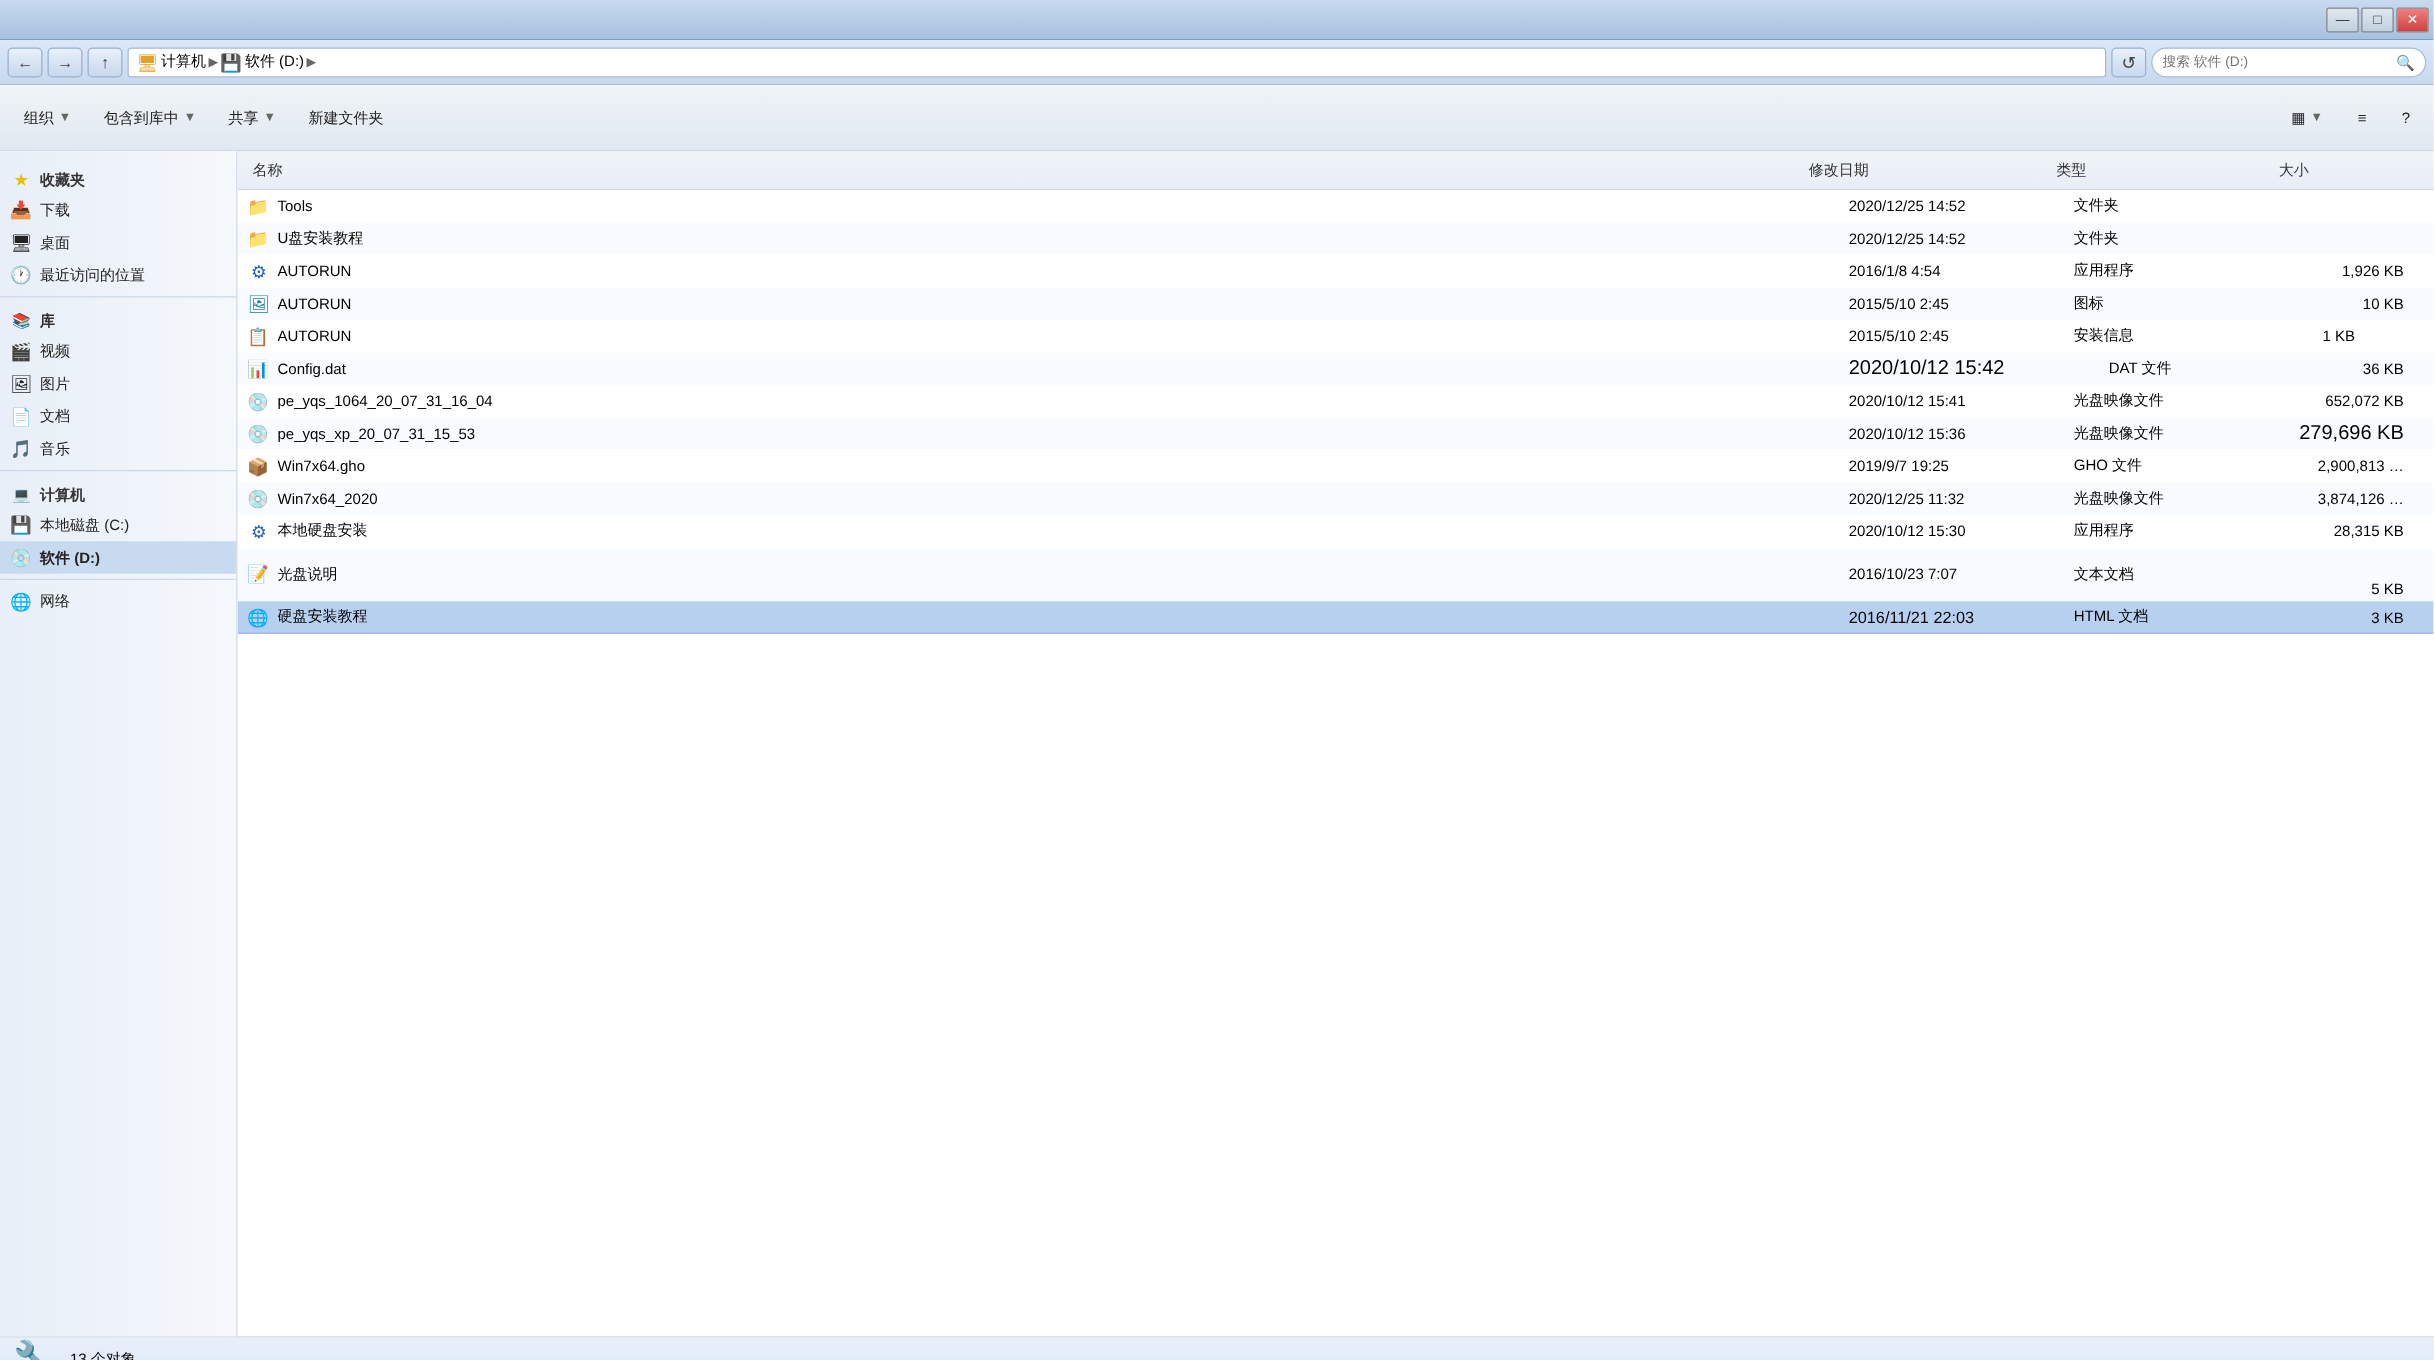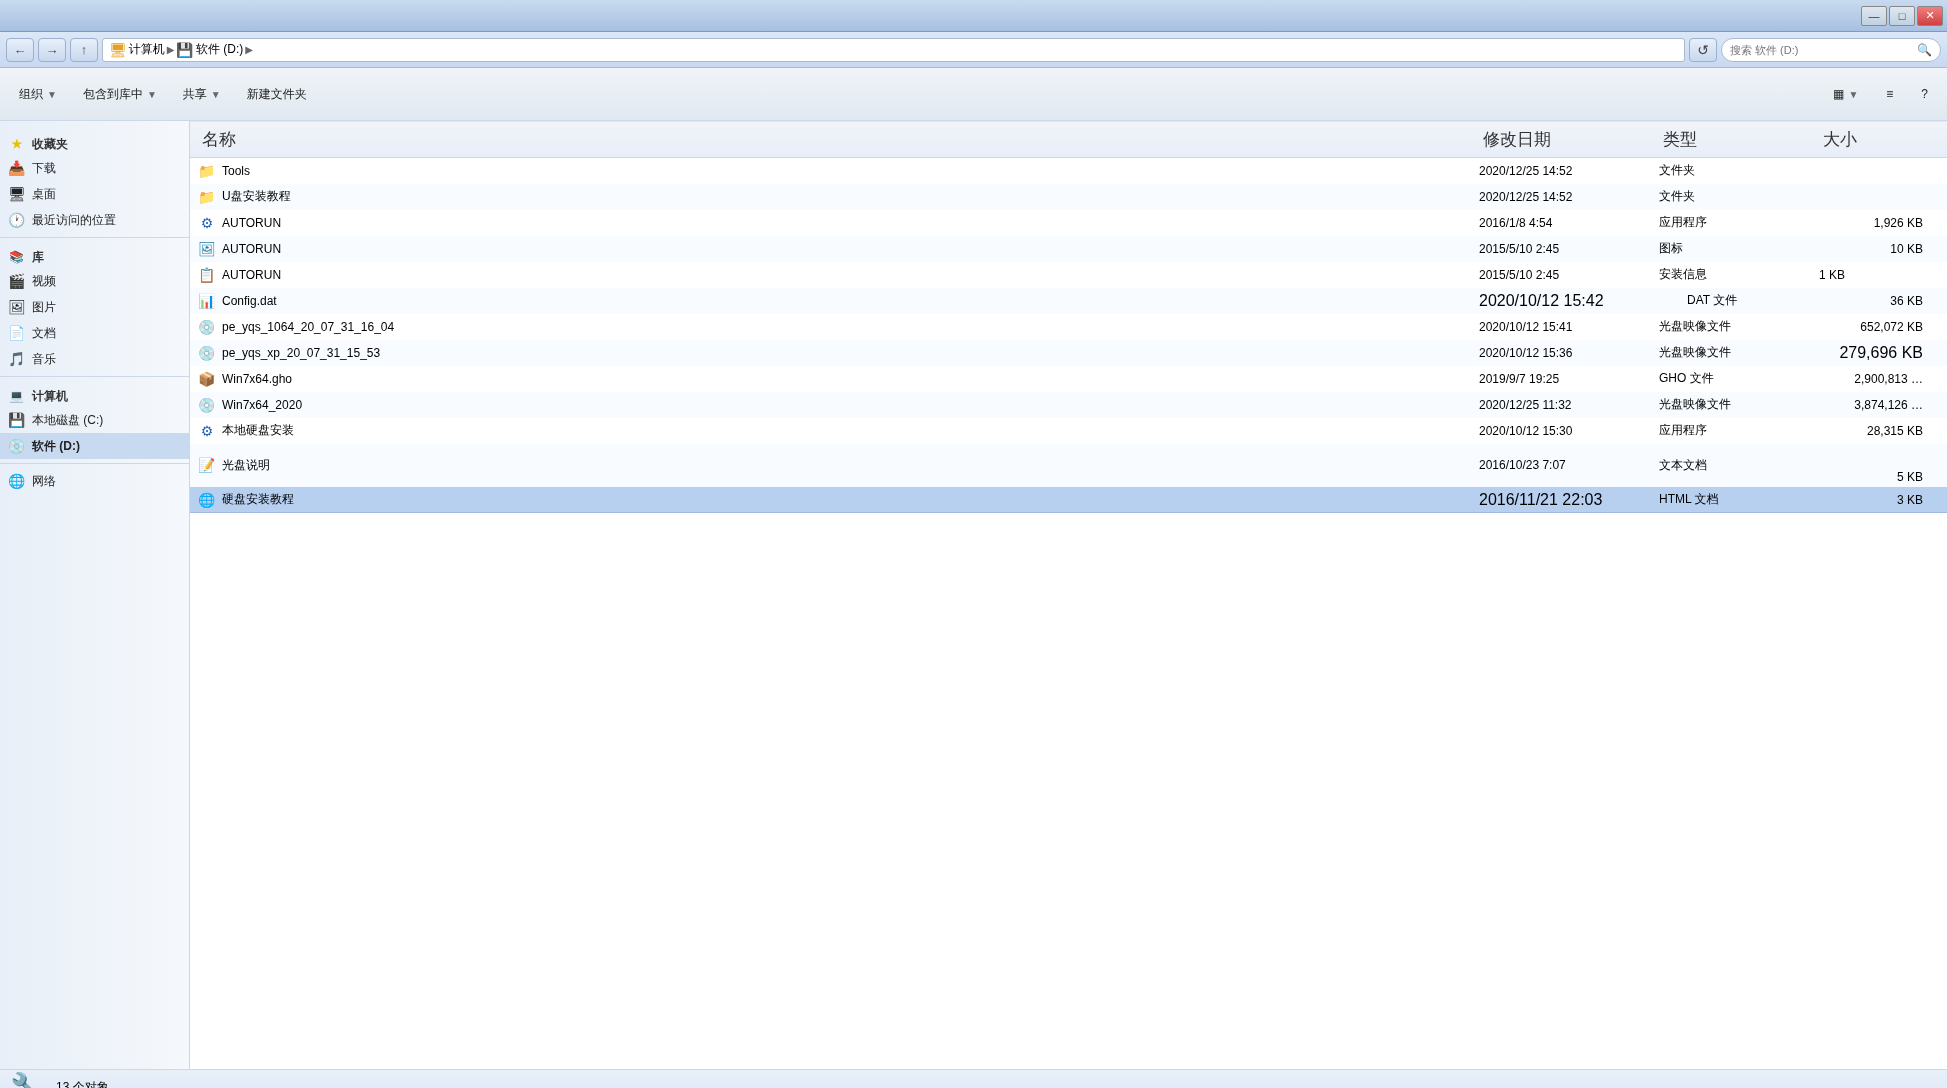--- a/index.html
+++ b/index.html
@@ -207,25 +207,26 @@
       display: flex;
       flex-direction: column;
       overflow: hidden;
     }
     .file-list-header {
       display: grid;
       grid-template-columns: 1fr 180px 160px 120px;
       padding: 4px 8px;
       background: linear-gradient(to bottom, #f0f4f8, #e8eef8);
       border-bottom: 1px solid #ccd8e8;
-      font-size: 17px;
+      font-size: 12px;
       color: #333;
       min-height: 28px;
       align-items: center;
       border-top: 1px solid #e0e8f4;
+      gap: 18px;
     }
     .col-header {
       padding: 2px 4px;
       cursor: pointer;
       user-select: none;
     }
     .file-list {
       flex: 1;
       overflow-y: auto;
     }
@@ -467,21 +468,21 @@
     <div style="font-size:12px;">图标</div>
     <div style="font-size:12px;text-align:right;padding-right:16px;">10 KB</div>
   </div>
         <div class="file-row">
     <div class="file-name-cell">
       <span class="file-icon" style="color:#606060">📋</span>
       <span class="file-name-text">AUTORUN</span>
     </div>
     <div style="font-size:12px;">2015/5/10 2:45</div>
     <div style="font-size:12px;">安装信息</div>
-    <div style="font-size:12px;text-align:left;padding-right:16px;">1 KB</div>
+    <div style="font-size:12px;text-align:center;padding-right:16px;">1 KB</div>
   </div>
         <div class="file-row alt">
     <div class="file-name-cell">
       <span class="file-icon" style="color:#606060">📊</span>
       <span class="file-name-text">Config.dat</span>
     </div>
     <div style="font-size:16px;">2020/10/12 15:42</div>
     <div style="font-size:12px;margin-left:28px;">DAT 文件</div>
     <div style="font-size:12px;text-align:right;padding-right:16px;">36 KB</div>
   </div>
@@ -537,21 +538,21 @@
     </div>
     <div style="font-size:12px;">2016/10/23 7:07</div>
     <div style="font-size:12px;">文本文档</div>
     <div style="font-size:12px;text-align:right;padding-right:16px;margin-top:24px;">5 KB</div>
   </div>
         <div class="file-row selected">
     <div class="file-name-cell">
       <span class="file-icon" style="color:#e05020">🌐</span>
       <span class="file-name-text">硬盘安装教程</span>
     </div>
-    <div style="font-size:16px;">2016/11/21 22:03</div>
+    <div style="font-size:13px;">2016/11/21 22:03</div>
     <div style="font-size:12px;">HTML 文档</div>
     <div style="font-size:12px;text-align:right;padding-right:16px;">3 KB</div>
   </div>
       </div>
   </div>
 </div>
 
 <div class="statusbar">
   <div class="statusbar-logo">
     <span style="font-size:28px;">🔧</span>

